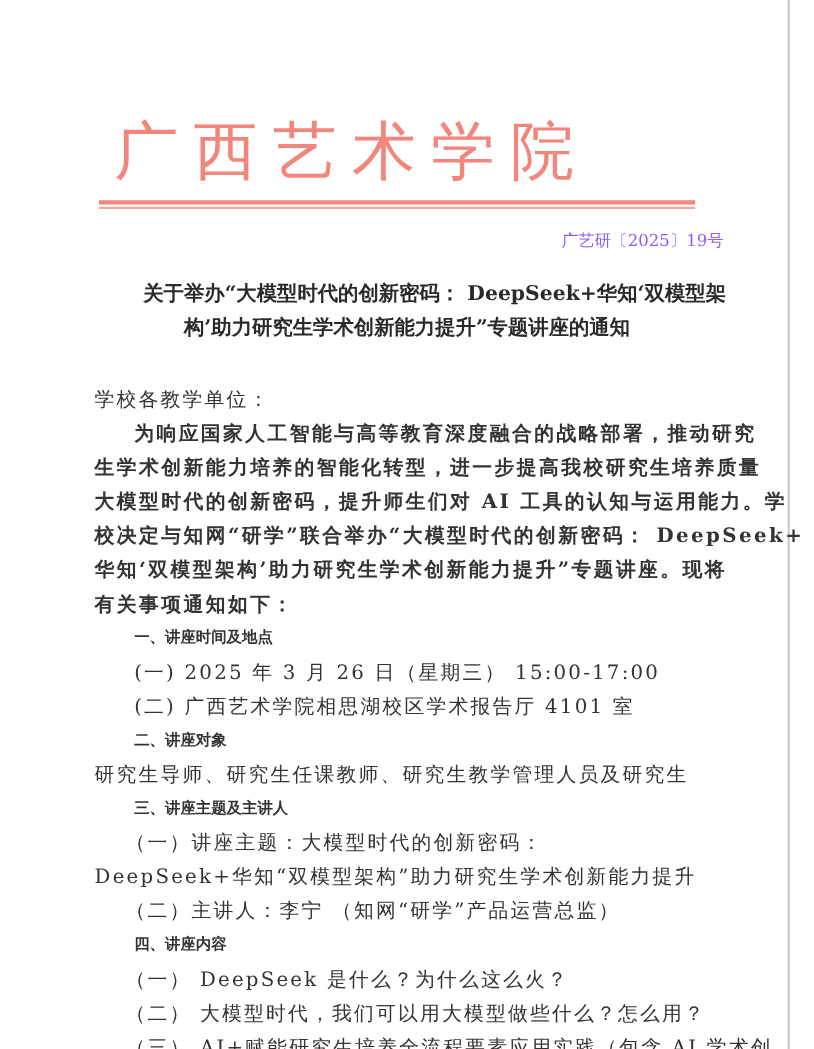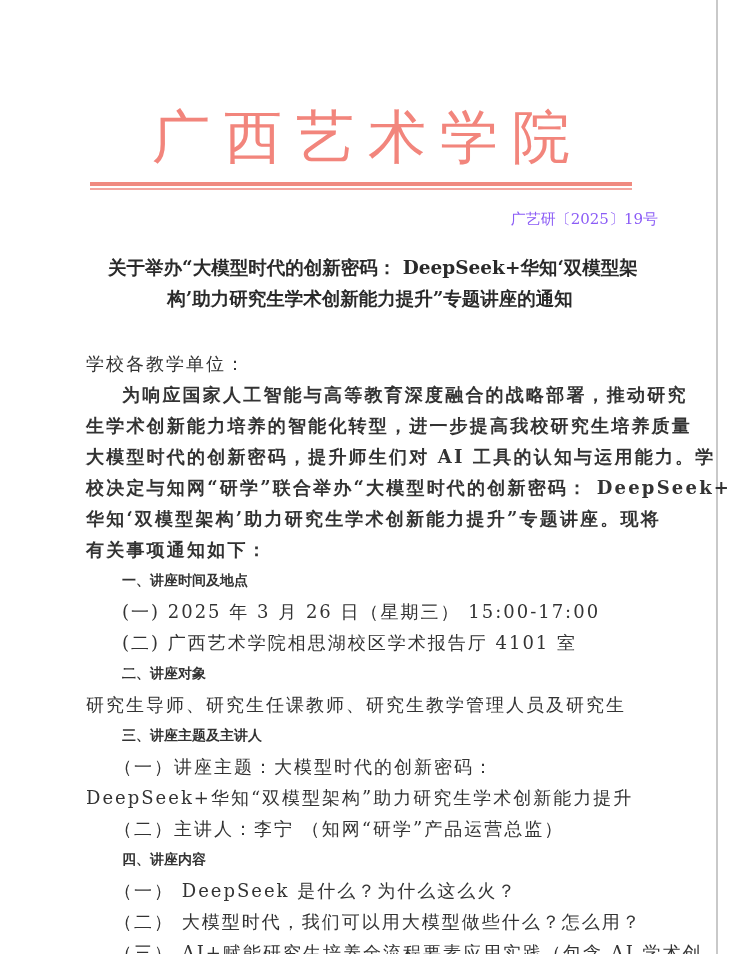--- a/index.html
+++ b/index.html
@@ -21,21 +21,21 @@
     top: 0;
     width: 2px;
     height: 954px;
     background: #c9c9c9;
   }
   .masthead {
     position: absolute;
     left: 90px;
     top: 102px;
     width: 542px;
-    text-align: center;
+    text-align: left;
     font-family: "DejaVu Serif", "Liberation Serif", serif;
     font-size: 58px;
     letter-spacing: 14px;
     color: #f2857c;
     line-height: 70px;
     padding-left: 14px;
     box-sizing: border-box;
   }
   .red-rule {
     position: absolute;
@@ -64,21 +64,21 @@
     position: absolute;
     left: 80px;
     top: 252px;
     width: 580px;
     font-weight: bold;
     font-size: 18.5px;
     line-height: 31px;
     color: #2a2a2a;
     text-align: center;
   }
-  .title .t1 { display: block; text-align: center; padding-left: 6px; white-space: nowrap; }
+  .title .t1 { display: block; text-align: right; padding-left: 6px; white-space: nowrap; }
   .title .t2 { display: block; white-space: nowrap; }
   .body-text {
     position: absolute;
     left: 86px;
     top: 348px;
     width: 580px;
     font-size: 18px;
     line-height: 31px;
     color: #333;
   }

